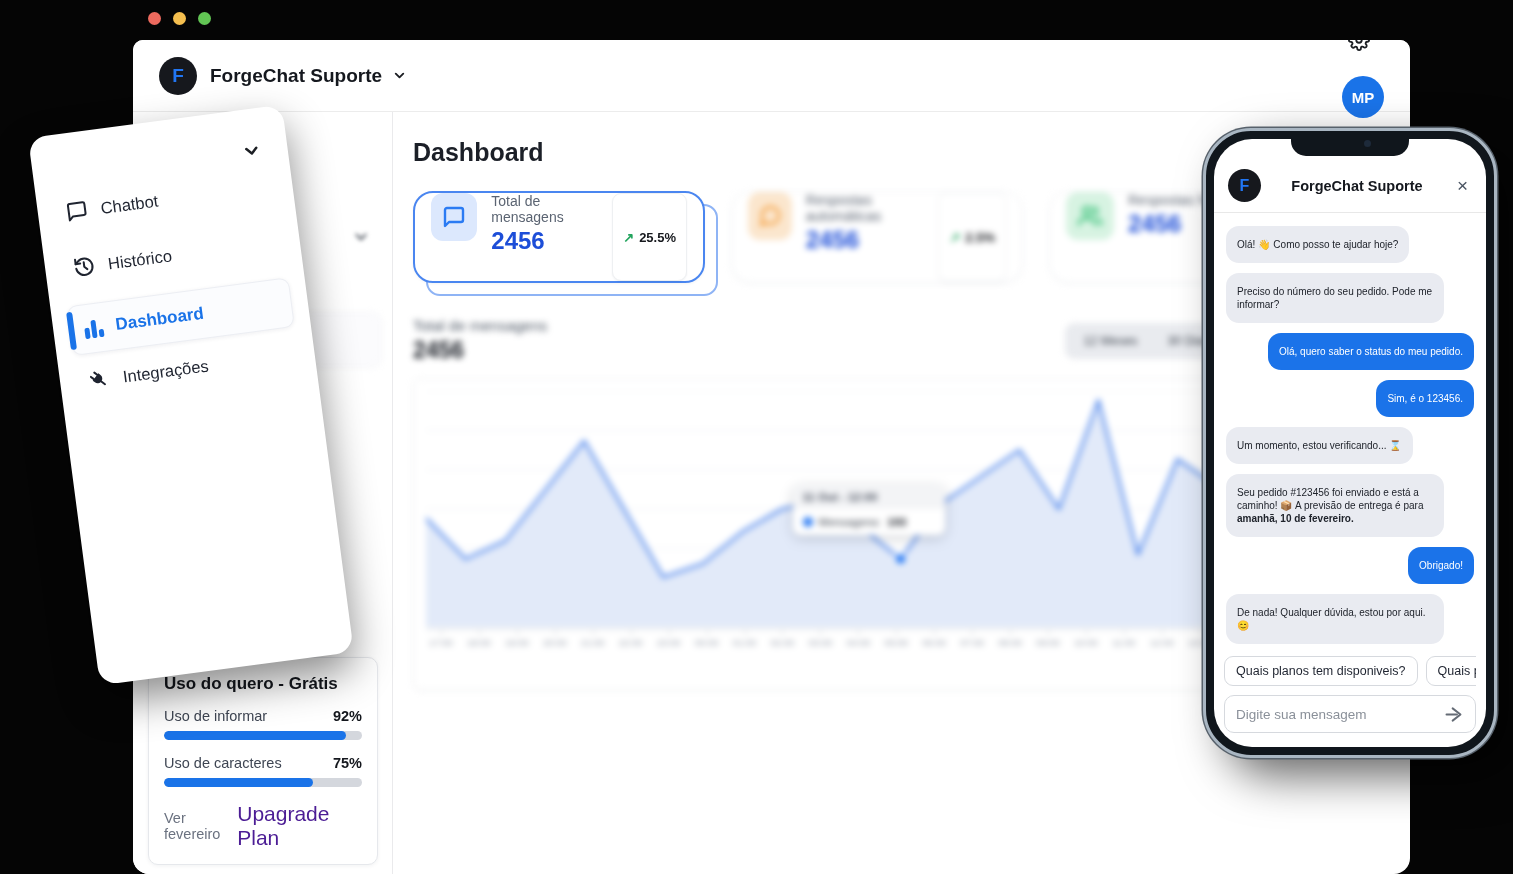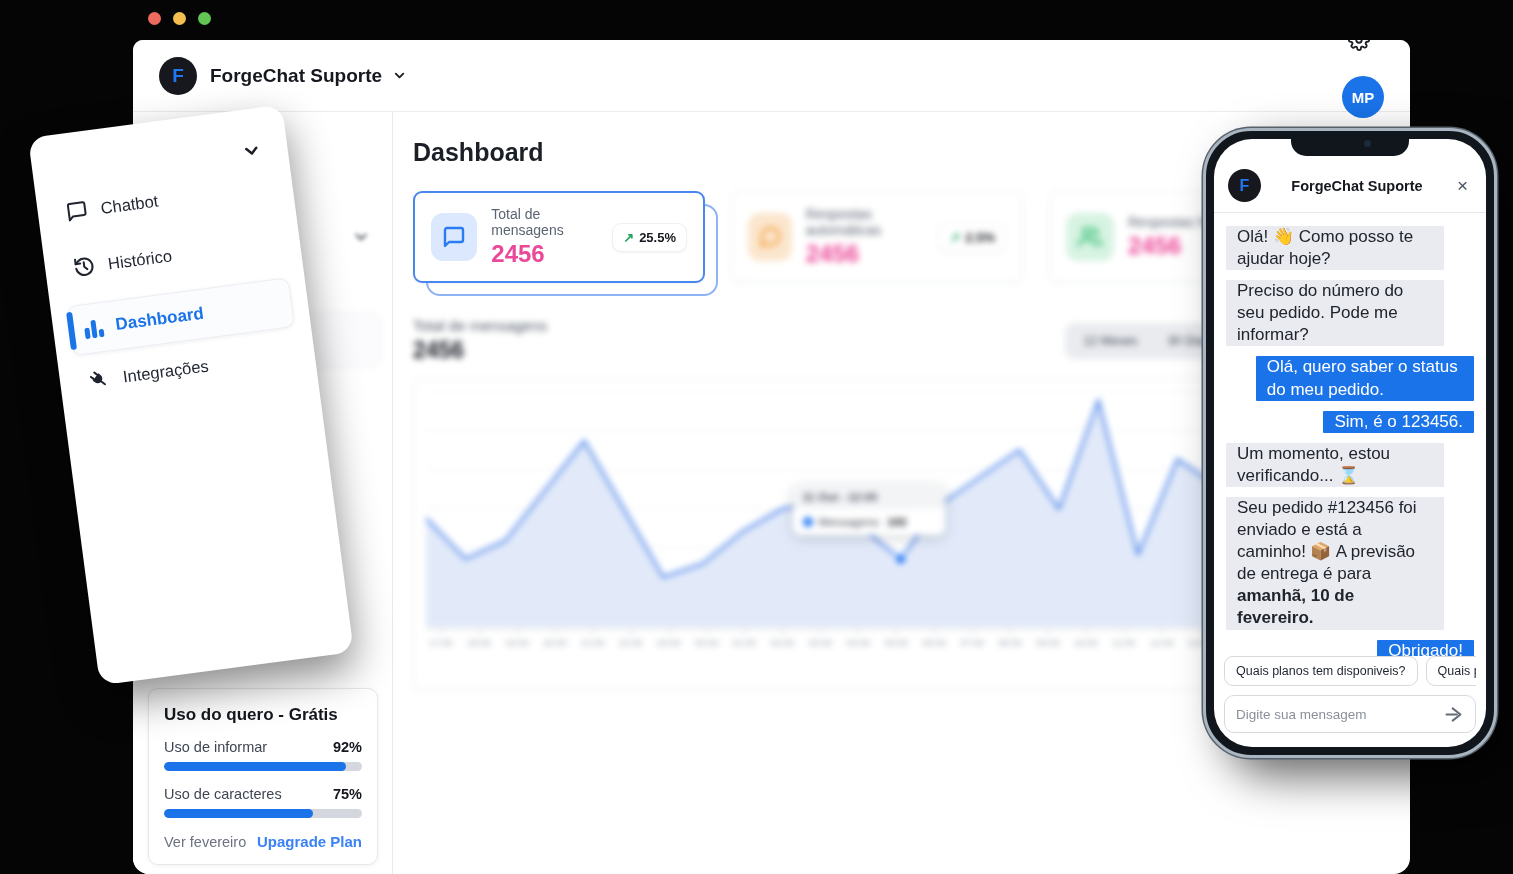--- a/index.html
+++ b/index.html
@@ -44,38 +44,38 @@
                border:1px solid #e6e8ec; border-radius:10px; padding:16px 15px 14px;
                box-shadow:0 1px 4px rgba(20,30,50,.06); }
   .plan-title { font-size:17px; font-weight:bold; color:#14171d; margin-bottom:14px; }
   .plan-row { display:flex; justify-content:space-between; align-items:center; margin-top:4px; }
   .plan-label { font-size:14.5px; color:#3f4653; }
   .plan-pct { font-size:14.5px; font-weight:bold; color:#14171d; }
   .plan-track { height:9px; background:#d4d7dd; border-radius:6px; margin:7px 0 15px; overflow:hidden; }
   .plan-fill { height:100%; background:#1a73e8; border-radius:6px; }
   .plan-foot { display:flex; justify-content:space-between; margin-top:6px; align-items:center; }
   .plan-details { font-size:14.5px; color:#6b7280; }
-  .plan-upgrade { font-size:15px; font-weight:bold; color:#3b82f6; cursor:pointer; }
+  .plan-upgrade { font-size:21px; font-weight:normal; color:#4c1d95; cursor:pointer; }
 
   
   .page-title { font-size:25px; font-weight:bold; color:#1b1f27; }
   .stats-row { display:flex; gap:26px; margin-top:24px; }
   .stat-wrap { position:relative; width:292px; height:92px; }
   .stat-ghost { position:absolute; left:13px; top:13px; width:292px; height:92px;
                 border:2px solid #8fb4f5; border-radius:14px; background:#fff; }
-  .stat-card { position:absolute; inset:0; background:#fff; border:1px solid #eef0f3; border-radius:9px;
-               display:flex; align-items:center; padding:0 16px; box-shadow:0 1px 3px rgba(25,35,60,.05); }
+  .stat-card { position:absolute; inset:0; background:#fff; border:1px solid #eef0f3; border-radius:20px;
+               display:flex; padding:0 16px; box-shadow:0 1px 3px rgba(25,35,60,.05); }
   .stat-card.active { border:2.5px solid #4a86f0; }
   .stat-icon { width:48px; height:48px; border-radius:12px; display:flex; align-items:center; justify-content:center; }
   .stat-icon.blue   { background:#dce8fd; color:#2b7bf3; }
   .stat-icon.orange { background:#fbe6cd; color:#f59e3d; }
   .stat-icon.green  { background:#d7f3e2; color:#34c076; }
   .stat-texts { margin-left:14px; }
   .stat-label { font-size:14px; color:#5b6472; }
-  .stat-value { font-size:24px; font-weight:bold; color:#ec4899; margin-top:2px; }
+  .stat-value { font-size:24px; font-weight:bold; color:#1d4ed8; margin-top:2px; }
   .stat-badge { margin-left:auto; display:flex; align-items:center; gap:5px; border:1px solid #eef0f2;
                 background:#fff; border-radius:9px; padding:6px 10px; font-size:13px; font-weight:bold;
                 color:#16181d; box-shadow:0 1px 2px rgba(25,35,60,.06); }
   .badge-arrow { color:#22a45d; font-weight:bold; }
 
   .blur3 { filter:blur(3px); }
 
   .chart-header { display:flex; align-items:flex-start; margin-top:34px; width:815px; }
   .chart-h-label { font-size:15px; color:#4b5563; }
   .chart-h-value { font-size:23px; font-weight:bold; color:#1b1f27; margin-top:3px; }
@@ -120,21 +120,21 @@
             position:relative; display:flex; flex-direction:column; }
   .notch { position:absolute; top:0; left:50%; transform:translateX(-50%); width:118px; height:25px;
            background:#10161c; border-radius:0 0 15px 15px; z-index:6; display:flex; align-items:center; justify-content:center; }
   .cam { width:7px; height:7px; border-radius:50%; background:#1d2a3a; margin-left:34px; }
   .ph-header { display:flex; align-items:center; padding:30px 14px 10px; border-bottom:1px solid #e8e8e8; }
   .ph-logo { width:33px; height:33px; border-radius:50%; background:#16181d; color:#2176f3;
              display:flex; align-items:center; justify-content:center; font-weight:bold; font-size:16px; }
   .ph-title { flex:1; text-align:center; font-size:14.5px; font-weight:bold; color:#15181e; }
   .ph-close { font-size:19px; color:#4b5563; cursor:pointer; padding:0 4px; }
   .ph-msgs { flex:1; padding:13px 12px 0; display:flex; flex-direction:column; gap:10px; overflow:hidden; }
-  .msg { max-width:88%; padding:0 11px; border-radius:1px; font-size:17px; line-height:1.3; color:#20242c; }
+  .msg { max-width:88%; padding:12px 11px; border-radius:13px; font-size:10px; line-height:1.3; color:#20242c; }
   .msg.bot { background:#e9ebf1; align-self:flex-start; }
   .msg.user { background:#1b73e9; color:#fff; align-self:flex-end; }
   .ph-bottom { padding:0 10px 14px; }
   .qr-row { display:flex; gap:8px; margin-bottom:9px; overflow:hidden; }
   .qr-btn { flex-shrink:0; background:#fff; border:1.5px solid #d6d9de; border-radius:9px;
             padding:7px 11px; font-size:12.5px; color:#1f2430; font-family:inherit; cursor:pointer; white-space:nowrap; }
   .input-bar { display:flex; align-items:center; border:1.5px solid #d6d9de; border-radius:10px;
                height:38px; padding:0 11px; background:#fff; }
   .input-bar input { flex:1; border:none; outline:none; font-size:13.5px; color:#333; font-family:inherit; }
   .input-bar input::placeholder { color:#8a9099; }

